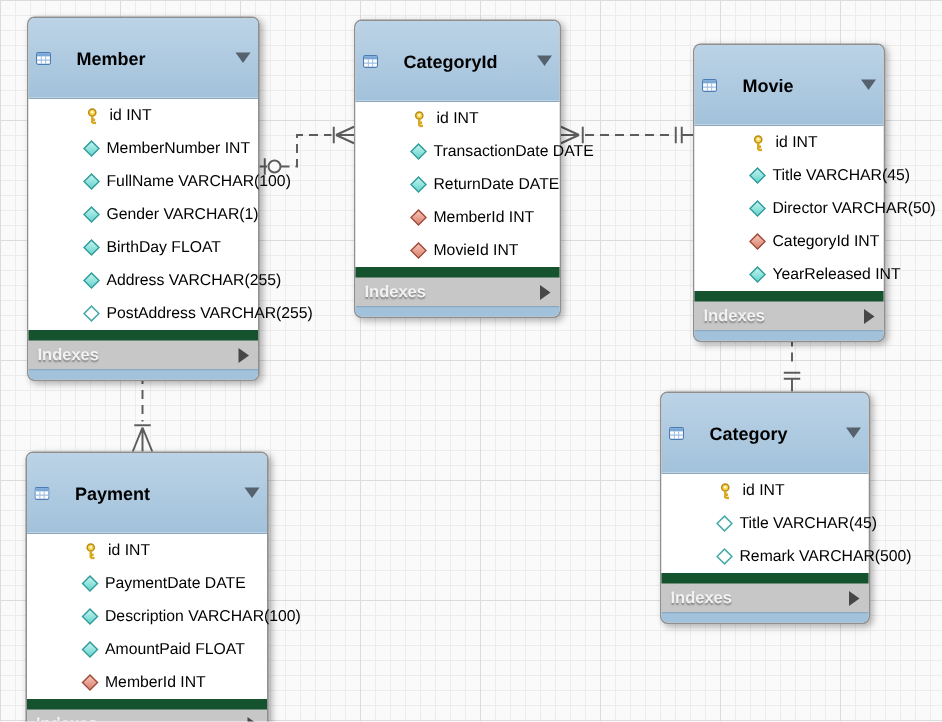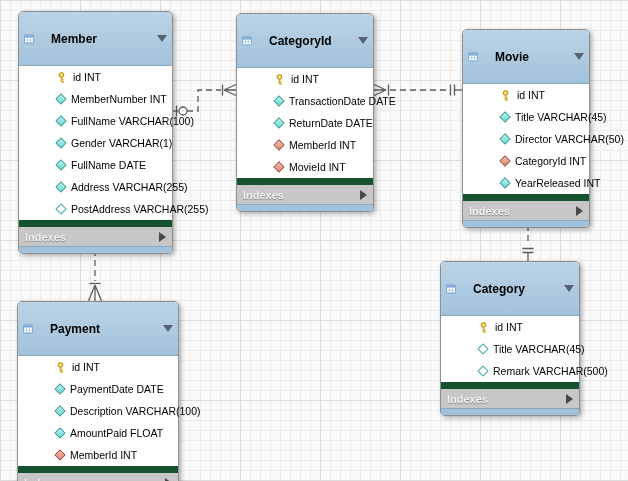--- a/index.html
+++ b/index.html
@@ -151,21 +151,21 @@
         <div class="crow">
     <span class="cicon dm i-attribute"></span>
     <span class="clabel">FullName VARCHAR(100)</span>
   </div>
         <div class="crow">
     <span class="cicon dm i-attribute"></span>
     <span class="clabel">Gender VARCHAR(1)</span>
   </div>
         <div class="crow">
     <span class="cicon dm i-attribute"></span>
-    <span class="clabel">FullName DATE</span>
+    <span class="clabel">BirthDay FLOAT</span>
   </div>
         <div class="crow">
     <span class="cicon dm i-attribute"></span>
     <span class="clabel">Address VARCHAR(255)</span>
   </div>
         <div class="crow">
     <span class="cicon dm i-attribute-nullable"></span>
     <span class="clabel">PostAddress VARCHAR(255)</span>
   </div>
       </div>

